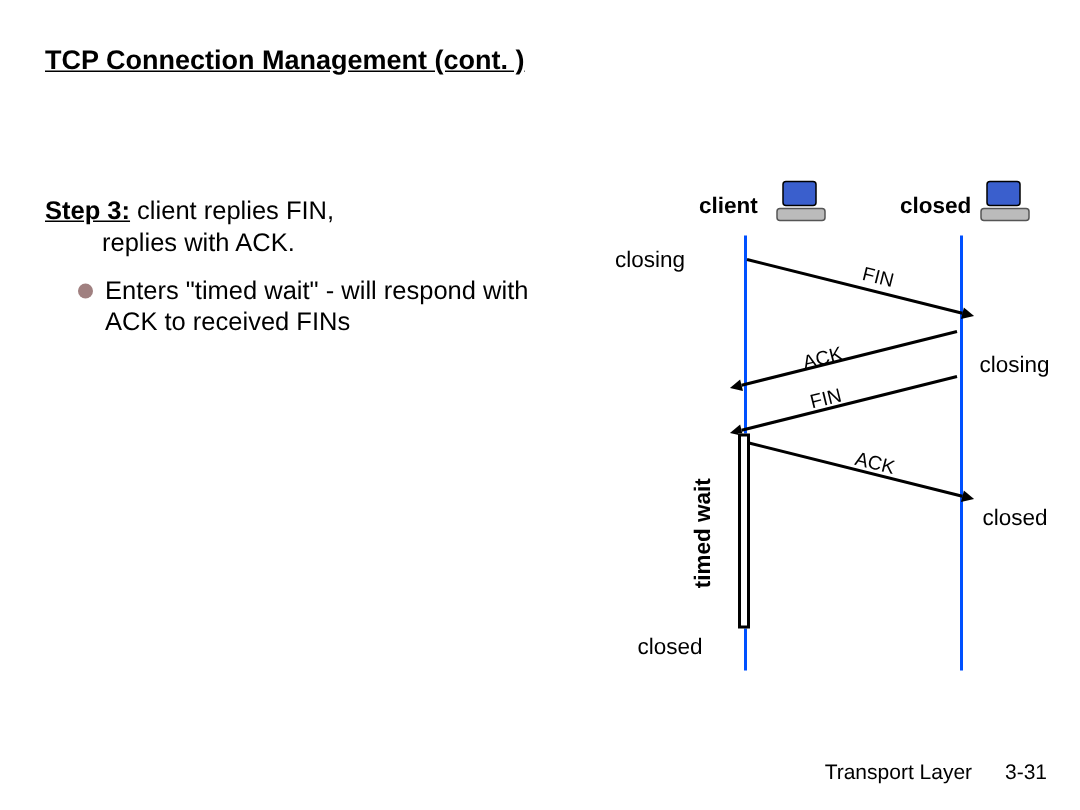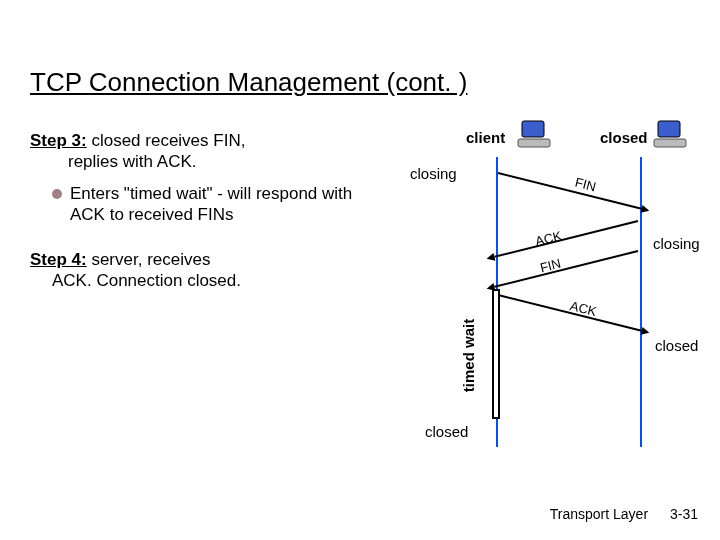--- a/index.html
+++ b/index.html
@@ -1,17 +1,17 @@
 <!DOCTYPE html>
 <html><head>
 <meta charset="utf-8">
 <style>
   * { margin:0; padding:0; box-sizing:border-box; }
   body { width:720px; height:540px; background:#fff; font-family:"Comic Sans MS","Segoe UI",sans-serif; position:relative; color:#000; }
-  .title { position:absolute; top:30px; left:30px; font-size:26px; font-weight:normal; text-decoration:underline;margin-top:37px; }
+  .title { position:absolute; top:30px; left:30px; font-size:18px; font-weight:bold; text-decoration:underline; }
   .left { position:absolute; top:130px; left:30px; width:340px; font-size:17px; line-height:1.25; }
   .step-hdr { text-decoration:underline; font-weight:bold; }
   .step-body { }
   .sub { margin:10px 0 0 22px; position:relative; padding-left:18px; }
   .sub::before { content:""; position:absolute; left:0; top:6px; width:10px; height:10px; border-radius:50%; background:#a08080; }
   .step4 { margin-top:24px; }
   .diagram { position:absolute; top:125px; left:380px; width:320px; height:330px;text-align:right; }
   .lbl { position:absolute; font-size:15px; font-weight:bold; }
   .ico { position:absolute; }
   .vline { position:absolute; width:2px; background:#0050ff; }
@@ -25,27 +25,23 @@
   .footer { position:absolute; bottom:18px; right:22px; font-size:14px;text-align:right; }
   .footer .pn { margin-left:18px; }
 </style>
 </head>
 <body>
 
 <div class="title">TCP Connection Management (cont. )</div>
 
 <div class="left">
   <div>
-    <span class="step-hdr">Step 3:</span><span class="step-body"> closed receives FIN,</span>
+    <span class="step-hdr">Step 3:</span><span class="step-body"> client replies FIN,</span>
     <div style="margin-left:38px">replies with ACK.</div>
     <div class="sub">Enters "timed wait" - will respond with ACK to received FINs</div>
-  </div>
-  <div class="step4">
-    <span class="step-hdr">Step 4:</span><span class="step-body"> server, receives</span>
-    <div style="margin-left:22px">ACK.  Connection closed.</div>
   </div>
 </div>
 
 <div class="diagram">
   <div class="lbl" style="left:86px;top:4px">client</div>
   <svg class="ico" style="left:136px;top:-6px" width="38" height="32">
       <rect x="6" y="2" width="22" height="16" rx="2" fill="#3a5fcd" stroke="#000"></rect>
       <rect x="2" y="20" width="32" height="8" rx="2" fill="#bbb" stroke="#555"></rect>
     </svg>
   <div class="lbl" style="left:220px;top:4px">closed</div>

